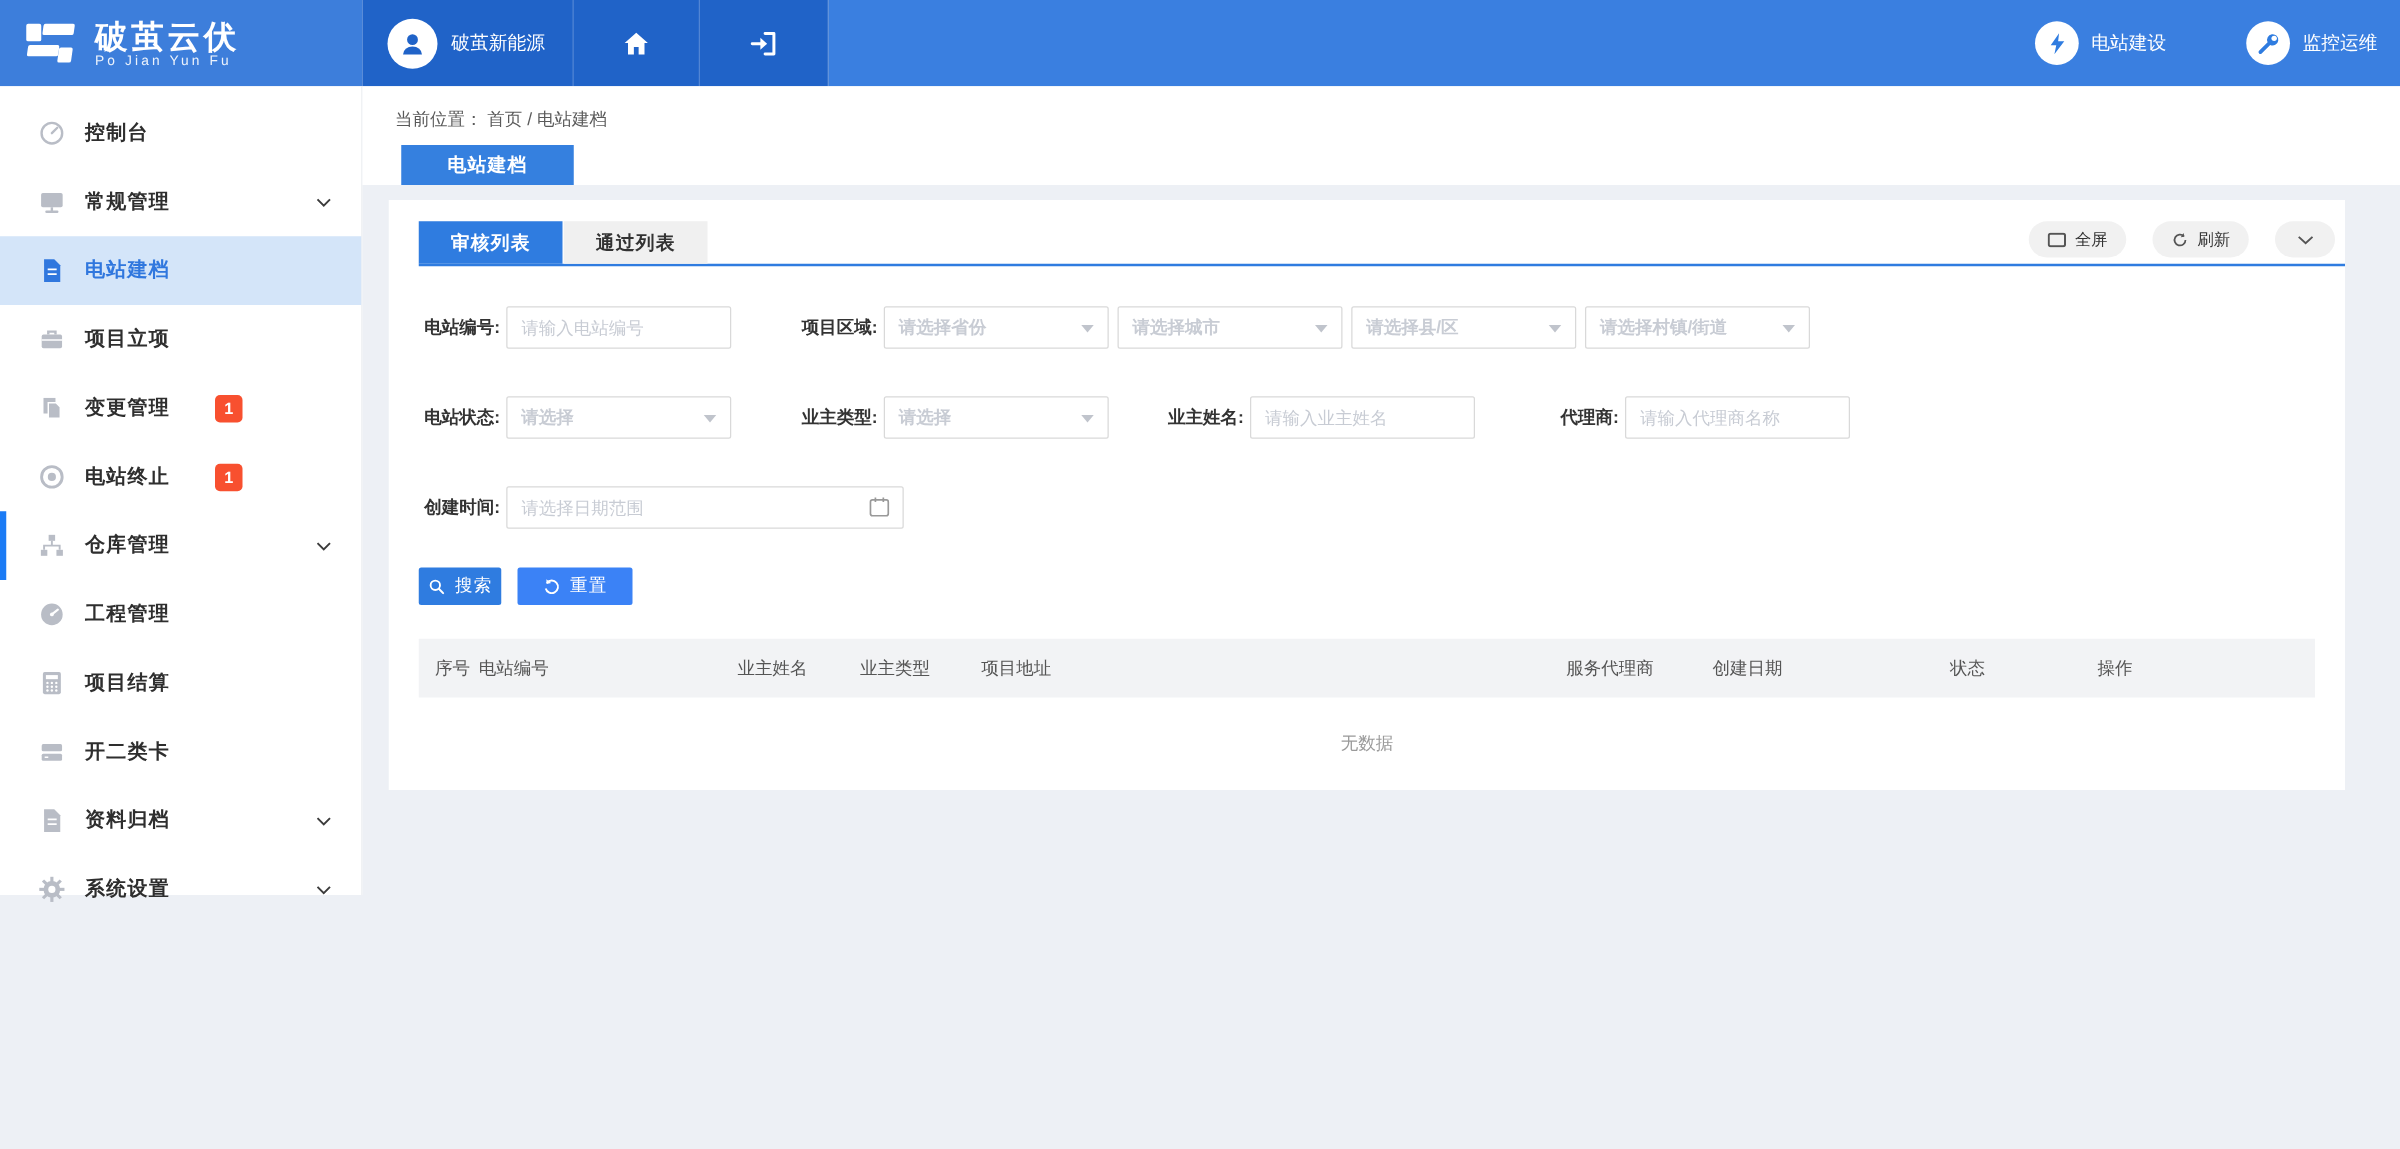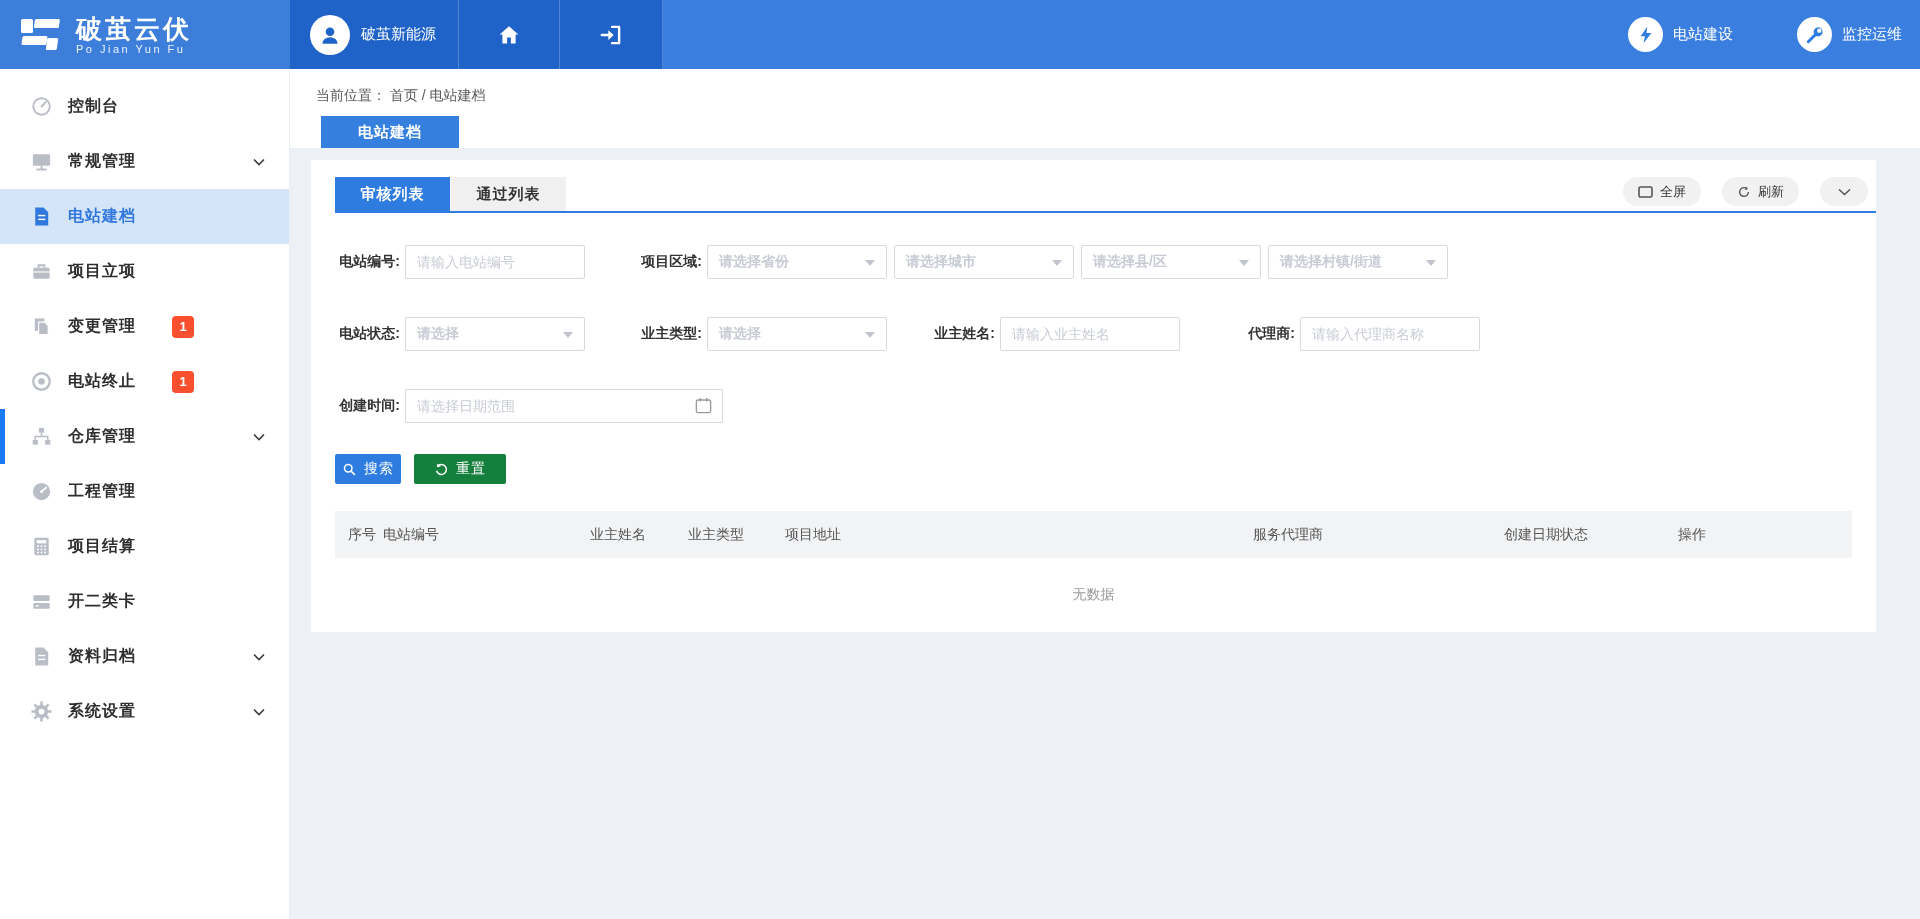--- a/index.html
+++ b/index.html
@@ -18,21 +18,21 @@
   .avatar-circle { width:40px; height:40px; background:#fff; border-radius:50%; display:flex; align-items:center; justify-content:center; flex:none; }
   .company-name { color:#fff; font-size:15px; margin-left:11px; white-space:nowrap; }
   .hm-home { width:101px; }
   .hm-signin { width:103px; }
   .header-right { flex:1; height:69px; background:#3A7FE0; display:flex; align-items:center; justify-content:flex-end; gap:64px; padding-right:18px; }
   .hr-item { display:flex; align-items:center; gap:10px; cursor:pointer; }
   .hr-circle { width:35px; height:35px; background:#fff; border-radius:50%; display:flex; align-items:center; justify-content:center; }
   .hr-label { color:#fff; font-size:15px; white-space:nowrap; }
 
   
-  .sidebar { position:absolute; top:69px; left:0; width:290px; height:850px; background:#fff;
+  .sidebar { position:absolute; top:69px; left:0; width:290px; height:647px; background:#fff;
     border-right:1px solid #ECEEF1; padding-top:10px; }
   .side-item { position:relative; height:55px; display:flex; align-items:center; padding-left:29px; cursor:pointer; }
   .side-item .s-icon { width:24px; height:24px; display:flex; align-items:center; justify-content:center; flex:none; }
   .side-item .s-label { margin-left:15px; font-size:16px; color:#2E2E2E; font-weight:600; letter-spacing:1px; }
   .side-item.active { background:#D4E5F9; }
   .side-item.active .s-label { color:#3077DE; }
   .s-badge { position:absolute; left:172px; top:50%; margin-top:-11px; min-width:22px; height:22px; padding:0 4px;
     background:#F8502F; color:#fff; font-size:13px; font-weight:bold; border-radius:4px;
     display:flex; align-items:center; justify-content:center; }
   .s-chevron { position:absolute; right:24px; top:50%; margin-top:-4px; }
@@ -74,29 +74,29 @@
     border-left:5px solid transparent; border-right:5px solid transparent; border-top:6px solid #C0C4CC; }
   .ml52 { margin-left:52px; } .ml43 { margin-left:43px; } .ml50 { margin-left:50px; }
   .date-wrap { position:relative; margin-left:5px; }
   .date-wrap .f-input { margin-left:0; padding-right:36px; }
   .cal-icon { position:absolute; right:10px; top:7px; pointer-events:none; }
 
   .btn-row { display:flex; align-items:center; margin-top:2px; padding-left:0; }
   .btn { height:30px; border:none; border-radius:2px; color:#fff; font-size:14px; letter-spacing:1px;
     display:flex; align-items:center; justify-content:center; gap:7px; cursor:pointer; font-family:inherit; }
   .btn-search { width:66px; background:#2F7CE0; }
-  .btn-reset { width:92px; background:#15803d; margin-left:13px; }
+  .btn-reset { width:92px; background:#3b82f6; margin-left:13px; }
 
   
   .table-area { margin:27px 24px 0 24px; }
   .t-head { display:flex; align-items:center; height:47px; background:#F2F3F5; padding-left:13px;
     font-size:14px; color:#555; }
   .t-col { flex:none; white-space:nowrap; }
   .c0{width:35px;} .c1{width:207px;} .c2{width:98px;} .c3{width:97px;} .c4{width:468px;}
-  .c5{width:117px;} .c6{width:190px;text-align:right;} .c7{width:118px;} .c8{width:auto;}
+  .c5{width:117px;} .c6{width:190px;} .c7{width:118px;} .c8{width:auto;}
   .t-empty { height:74px; display:flex; align-items:center; justify-content:center; font-size:14px; color:#9A9A9A; }
 
   svg { display:block; }
 </style>
 </head>
 <body>
 
 <div class="header">
   <div class="logo-area">
     <svg class="logo-mark" viewBox="0 0 46 46">

